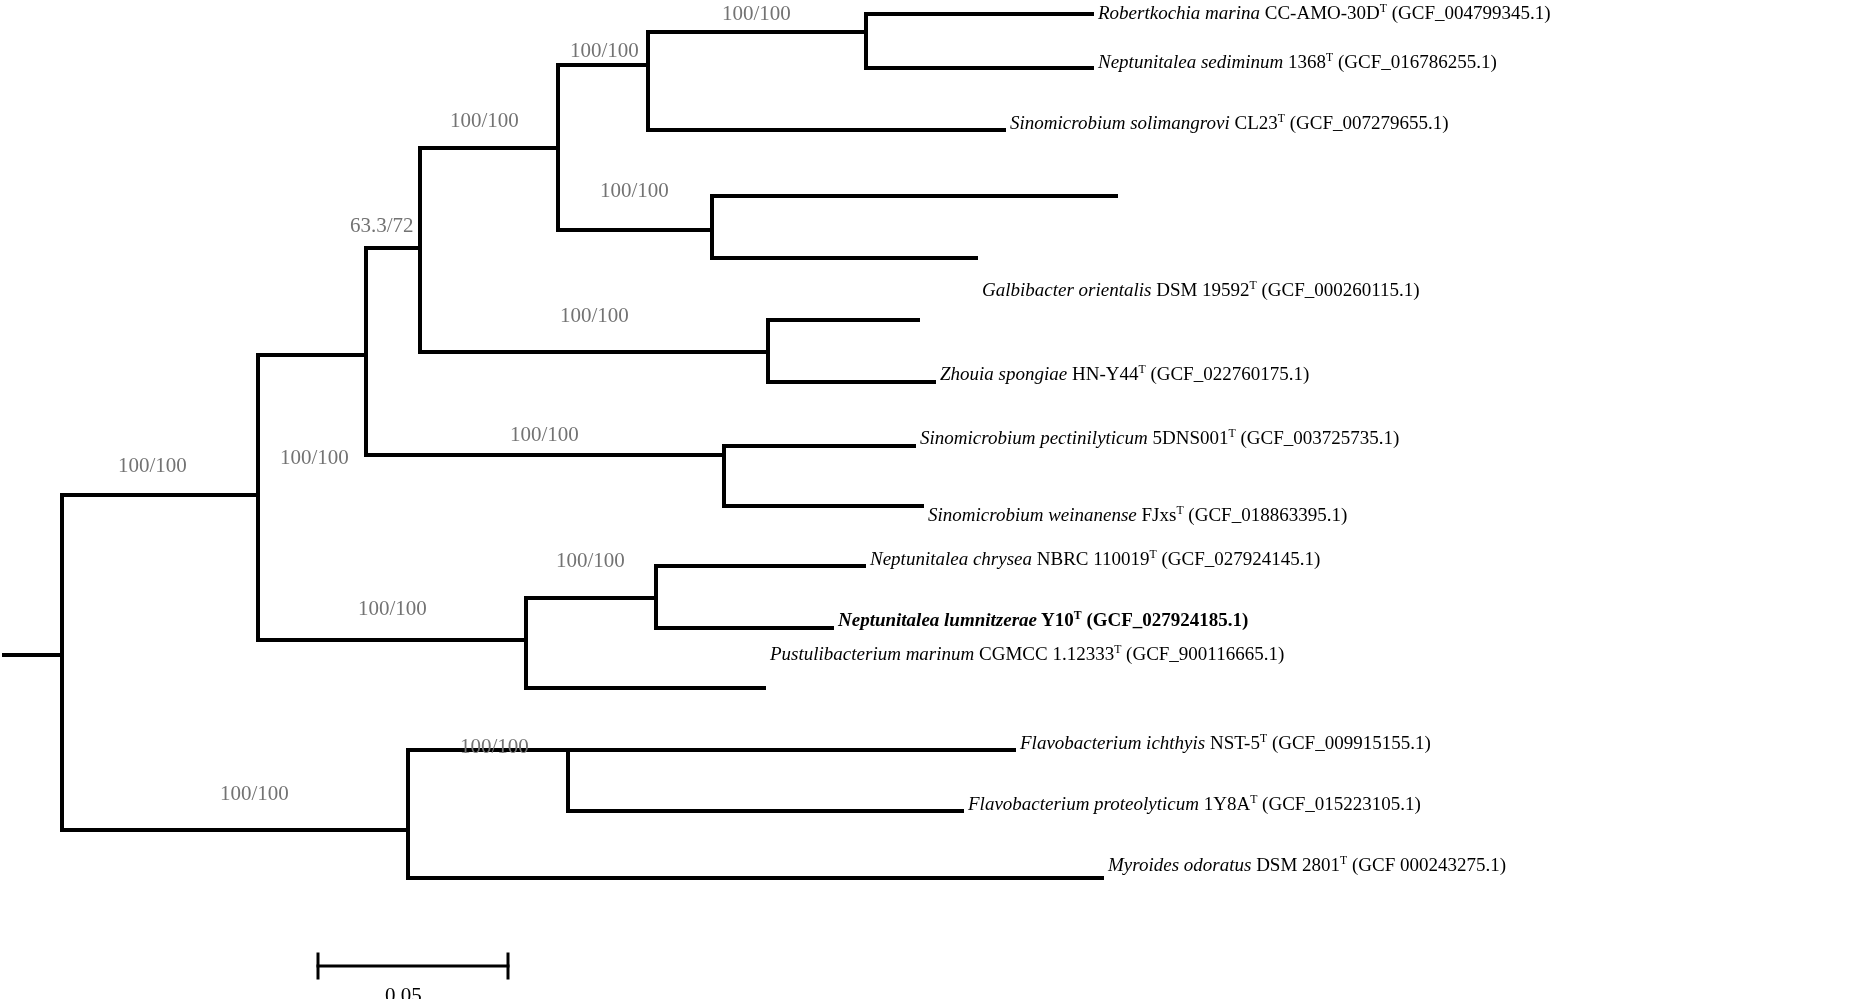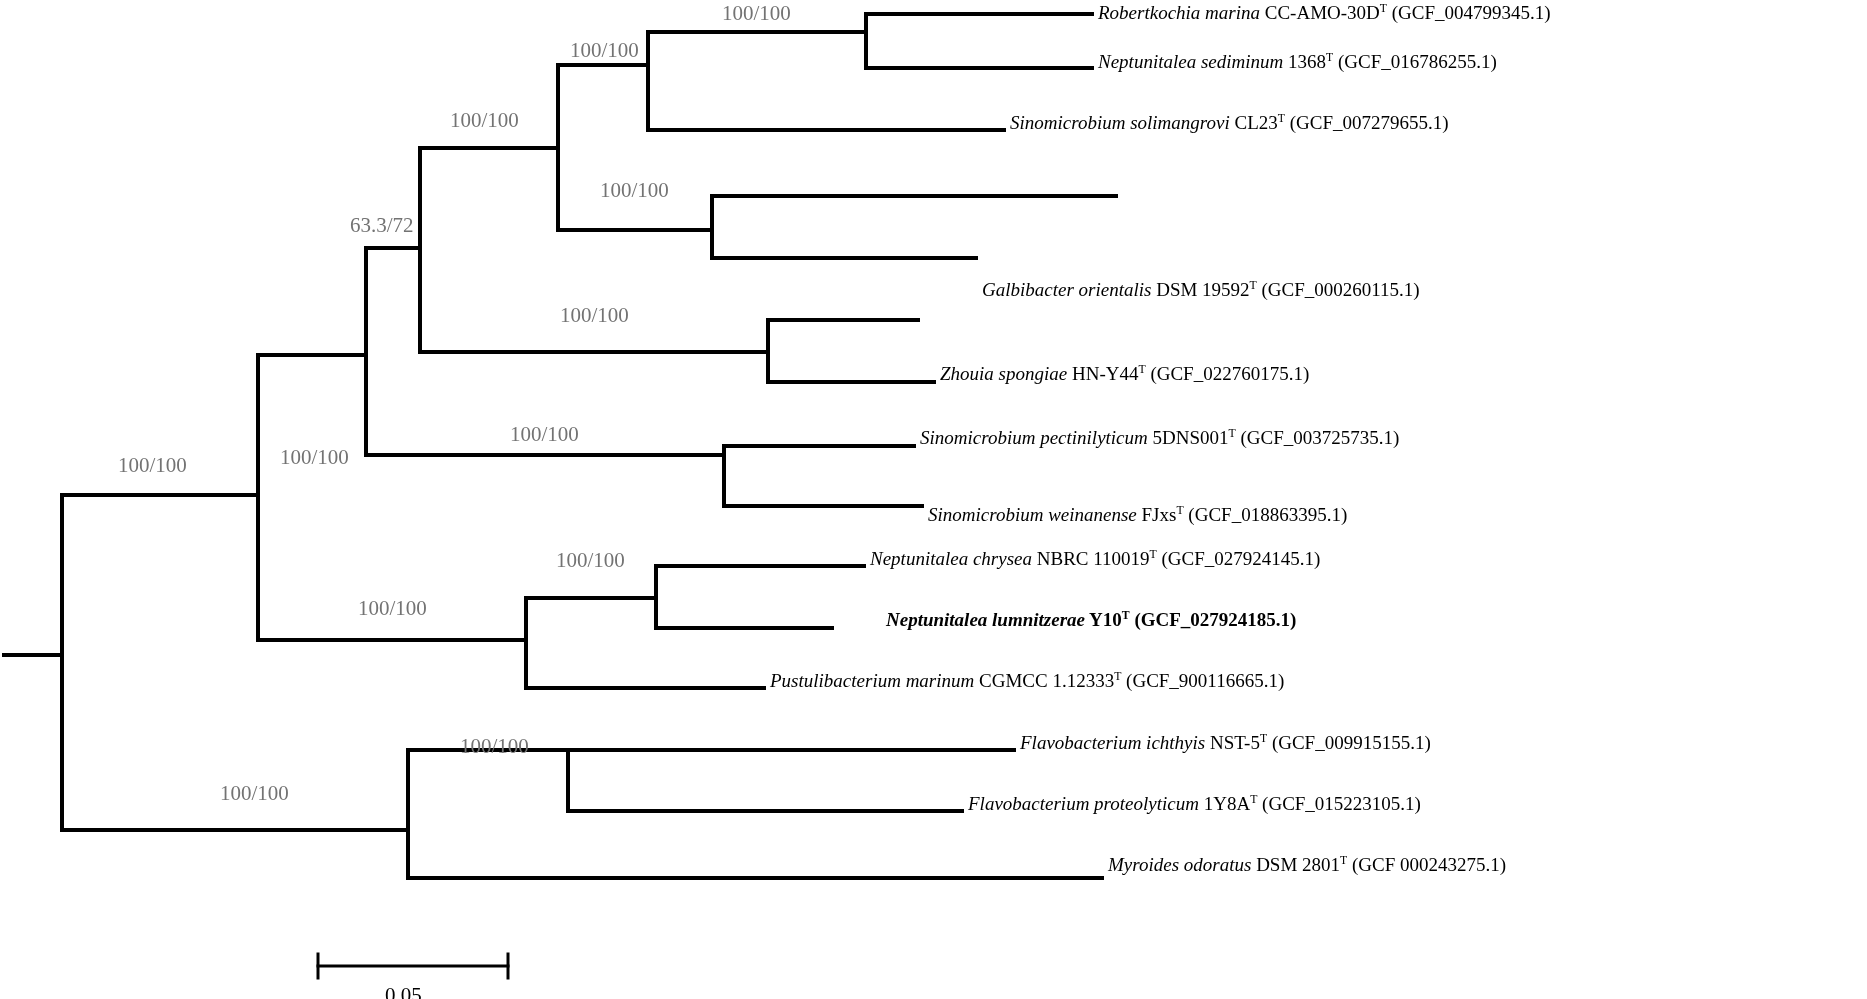--- a/index.html
+++ b/index.html
@@ -31,21 +31,20 @@
     line-height: 1;
   }
   .taxon .gen {
     font-style: italic;
   }
   .taxon .strain {
     font-style: normal;
   }
   .taxon.bold {
     font-weight: bold;
-    margin-left: 48px;
   }
   .taxon.bold .gen {
     font-style: italic;
     font-weight: bold;
   }
   sup {
     font-size: 0.62em;
     vertical-align: super;
     line-height: 0;
   }
@@ -189,21 +188,21 @@
     <span class="strain">NBRC 110019</span><sup>T</sup>
     <span class="strain">(GCF_027924145.1)</span>
   </div>
 
   <div class="taxon bold" style="left:838px; top:610px;">
     <span class="gen">Neptunitalea lumnitzerae</span>
     <span class="strain">Y10</span><sup>T</sup>
     <span class="strain">(GCF_027924185.1)</span>
   </div>
 
-  <div class="taxon" style="left:770px; top:671px;text-align:center;">
+  <div class="taxon" style="left:770px; top:644px;text-align:center;">
     <span class="gen">Pustulibacterium marinum</span>
     <span class="strain">CGMCC 1.12333</span><sup>T</sup>
     <span class="strain">(GCF_900116665.1)</span>
   </div>
 
   <div class="taxon" style="left:1020px; top:733px;">
     <span class="gen">Flavobacterium ichthyis</span>
     <span class="strain">NST-5</span><sup>T</sup>
     <span class="strain">(GCF_009915155.1)</span>
   </div>

